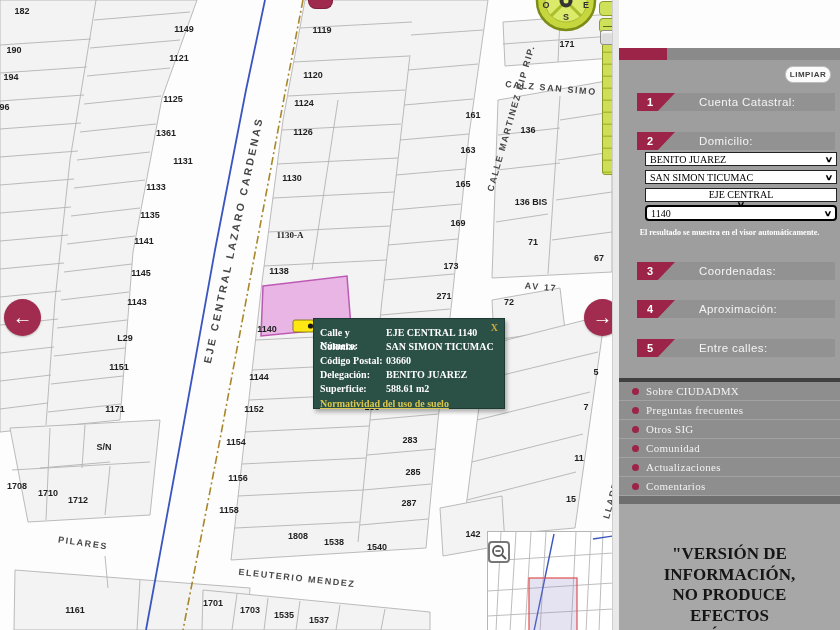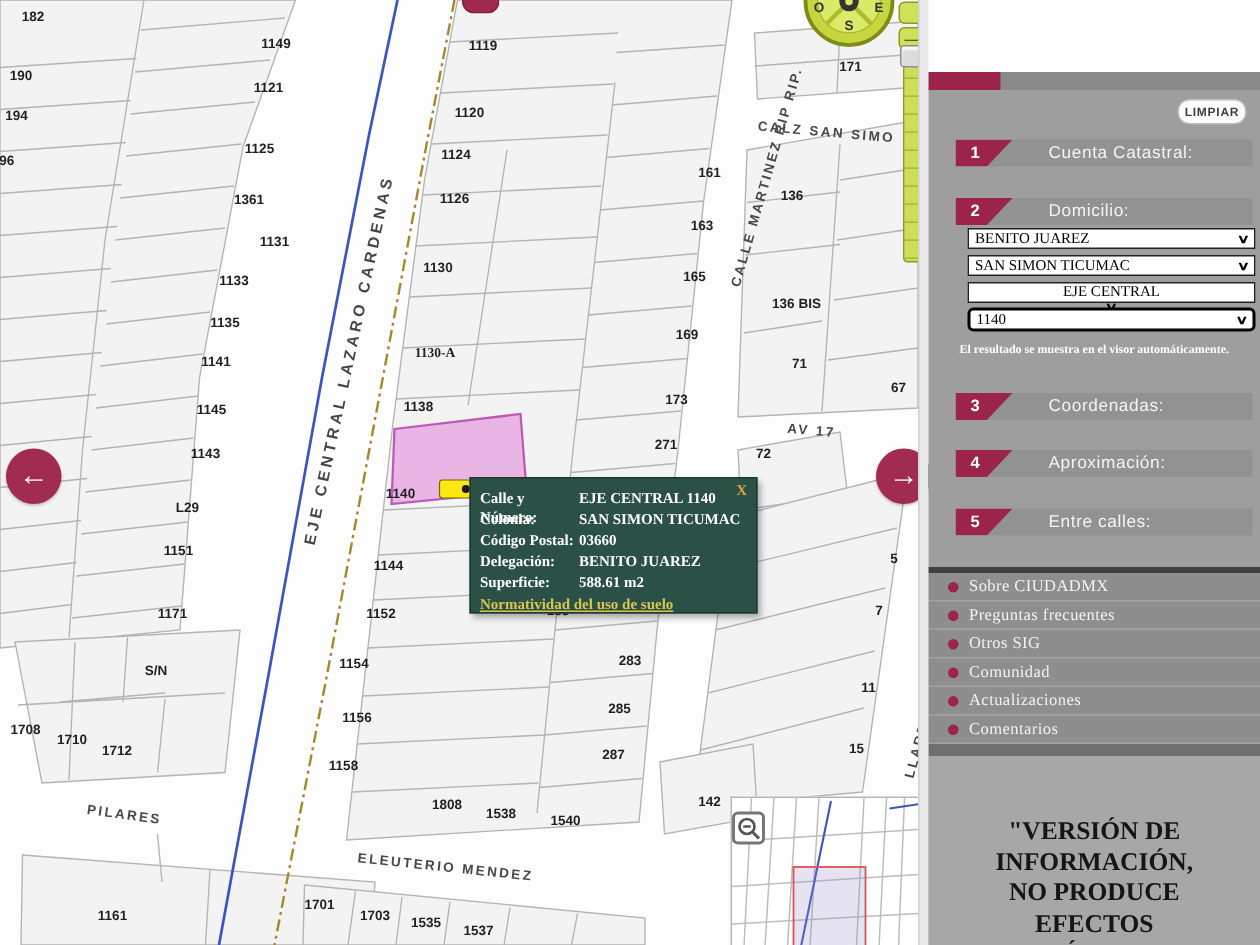--- a/index.html
+++ b/index.html
@@ -183,21 +183,21 @@
         <span class="map-label" style="left: 250px; top: 610px;">1703</span>
         <span class="map-label" style="left: 284px; top: 615px;">1535</span>
         <span class="map-label" style="left: 319px; top: 620px;">1537</span>
         <span class="map-label" style="left: 473px; top: 115px;">161</span>
         <span class="map-label" style="left: 468px; top: 150px;">163</span>
         <span class="map-label" style="left: 463px; top: 184px;">165</span>
         <span class="map-label" style="left: 458px; top: 223px;">169</span>
         <span class="map-label" style="left: 451px; top: 266px;">173</span>
         <span class="map-label" style="left: 444px; top: 296px;">271</span>
         <span class="map-label" style="left: 372px; top: 407px;">183</span>
-        <span class="map-label" style="left: 420px; top: 440px;">283</span>
+        <span class="map-label" style="left: 410px; top: 440px;">283</span>
         <span class="map-label" style="left: 413px; top: 472px;">285</span>
         <span class="map-label" style="left: 409px; top: 503px;">287</span>
         <span class="map-label" style="left: 567px; top: 44px;">171</span>
         <span class="map-label" style="left: 528px; top: 130px;">136</span>
         <span class="map-label" style="left: 531px; top: 202px;">136 BIS</span>
         <span class="map-label" style="left: 533px; top: 242px;">71</span>
         <span class="map-label" style="left: 599px; top: 258px;">67</span>
         <span class="map-label" style="left: 509px; top: 302px;">72</span>
         <span class="map-label" style="left: 596px; top: 372px;">5</span>
         <span class="map-label" style="left: 586px; top: 407px;">7</span>

